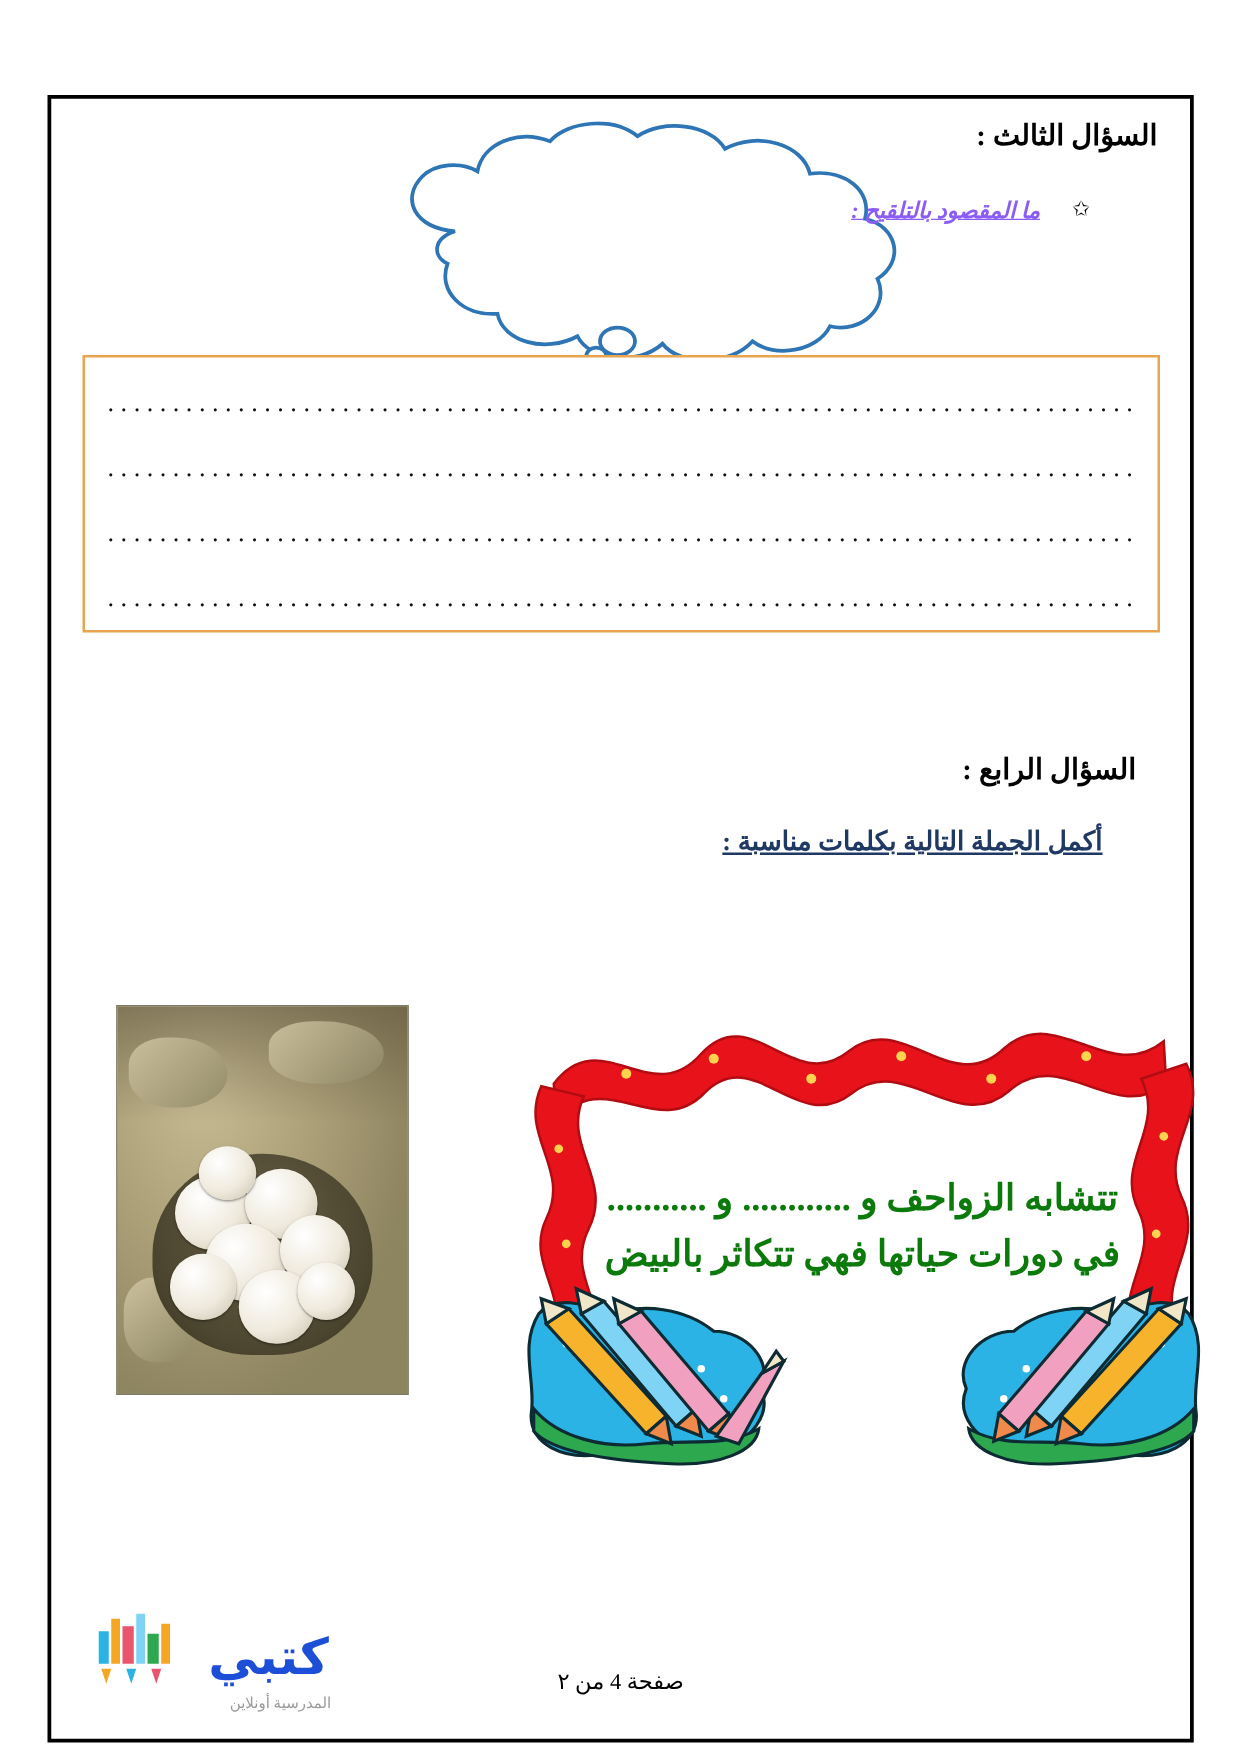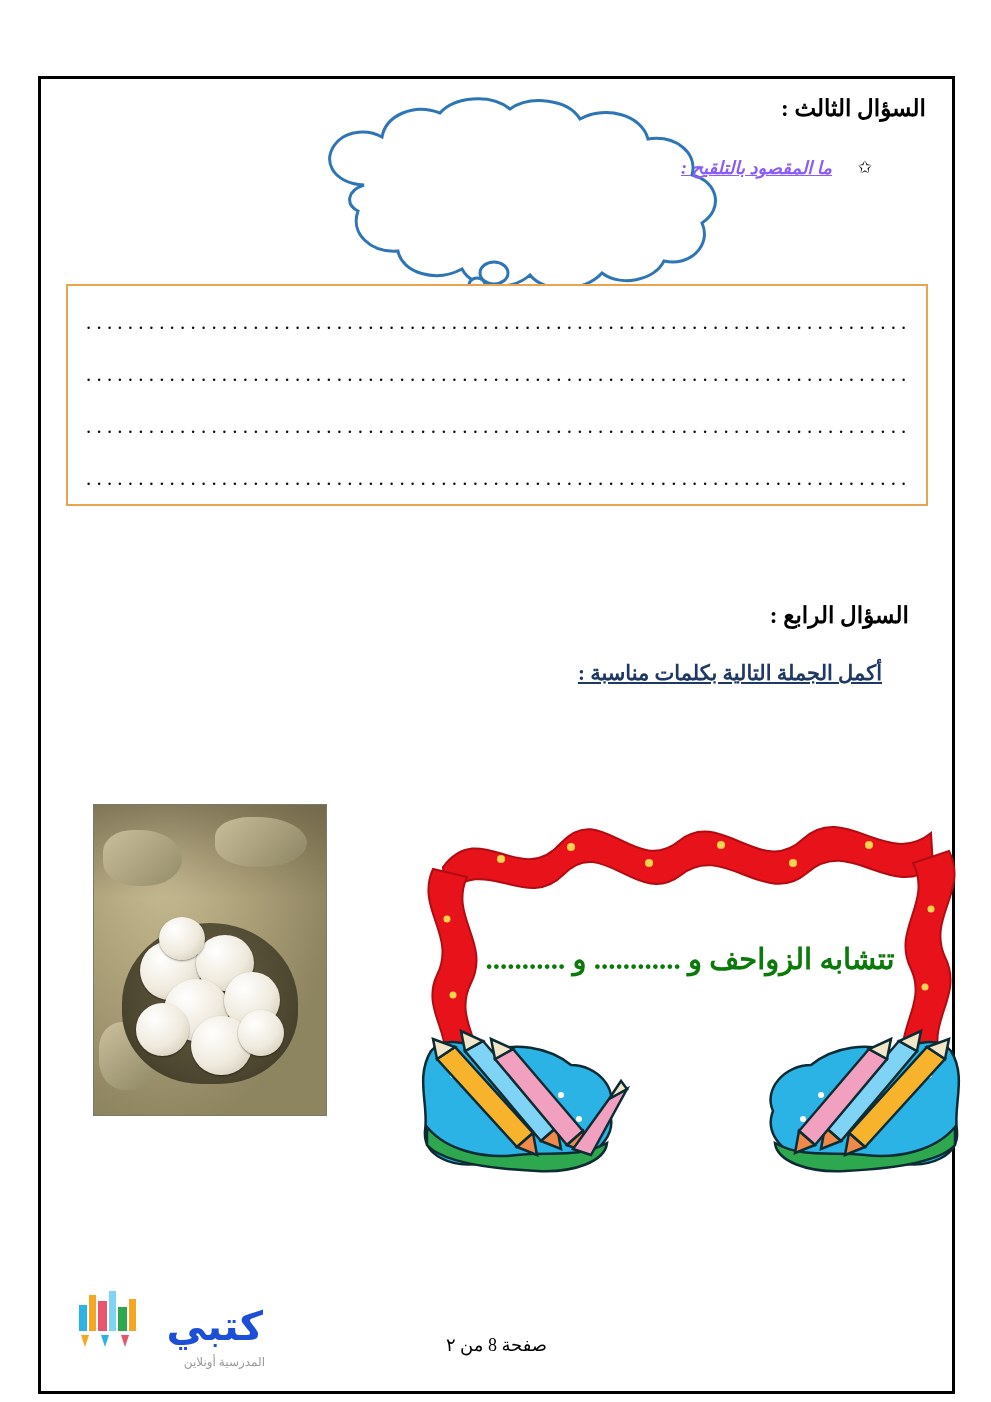--- a/index.html
+++ b/index.html
@@ -349,24 +349,25 @@
             <polygon points="120,382 136,368 140,390" fill="#F08A4B"></polygon>
             <polygon points="74,300 92,290 162,372 146,386" fill="#F2A0C0"></polygon>
             <polygon points="74,300 70,280 92,290" fill="#F2E6C9"></polygon>
             <polygon points="146,386 162,372 166,394" fill="#F08A4B"></polygon>
           </g>
         </g>
       </svg>
 
       <div class="ribbon-text">
         <div>تتشابه الزواحف و ............ و ...........</div>
+        <div>في دورات حياتها فهي تتكاثر بالبيض</div>
       </div>
     </div>
 
-    <div class="footer-page">صفحة 8 من ٢</div>
+    <div class="footer-page">صفحة 4 من ٢</div>
 
     <div class="logo">
       <svg width="70" height="62" viewBox="0 0 70 62" style="position:absolute;left:2px;top:18px;">
         <rect x="4" y="18" width="8" height="26" fill="#2BB3E6"></rect>
         <rect x="14" y="8" width="7" height="36" fill="#F5A623"></rect>
         <rect x="23" y="14" width="9" height="30" fill="#E8556D"></rect>
         <rect x="34" y="4" width="7" height="40" fill="#7FD4F5"></rect>
         <rect x="43" y="20" width="9" height="24" fill="#2EA84F"></rect>
         <rect x="54" y="12" width="7" height="32" fill="#F5A623"></rect>
         <path d="M6,48 L10,60 L14,48 Z" fill="#F5A623"></path>

